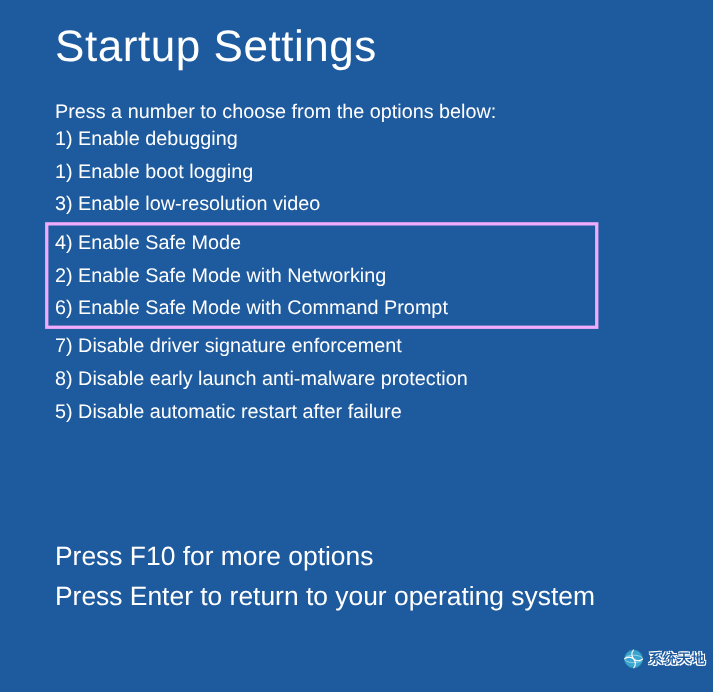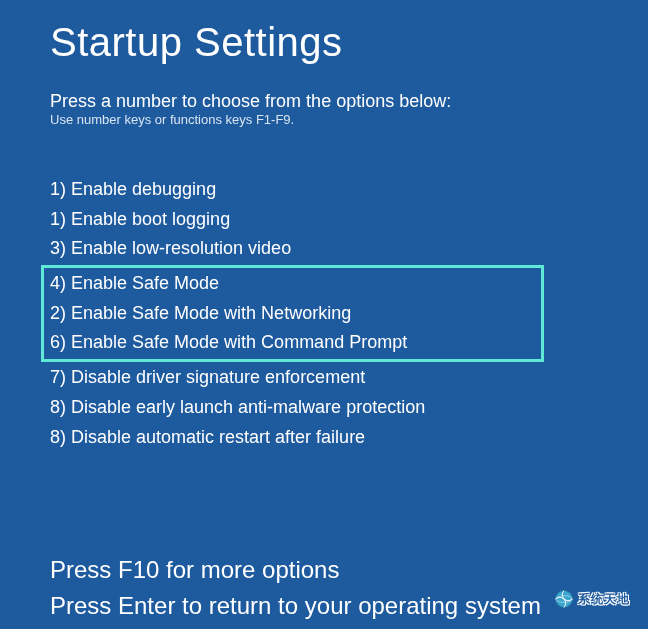--- a/index.html
+++ b/index.html
@@ -39,41 +39,41 @@
       list-style: none;
       margin-bottom: 4px;
     }
     .option-item {
       font-size: 18px;
       font-weight: 300;
       line-height: 1.65;
       padding: 0;
     }
     .highlight-group {
-      border: 3px solid #5eead4;
+      border: 3px solid #f0abfc;
       padding: 1px 134px 1px 6px;
       display: inline-block;
       margin-left: -9px;
       margin-top: 1px;
       margin-bottom: 1px;
     }
     .highlight-group .option-item {
       padding-left: 0;
     }
     .footer {
       margin-top: 100px;
     }
     .footer-line {
       font-size: 24px;
       font-weight: 300;
       line-height: 1.5;
     }
     .watermark {
       position: absolute;
-      right: 18px;
+      right: 6px;
       bottom: 20px;
       display: flex;
       align-items: center;
       gap: 4px;
     }
     .watermark-icon {
       width: 20px;
       height: 20px;
     }
     .watermark-text {
@@ -84,34 +84,33 @@
       letter-spacing: 1px;
       font-family: "Microsoft YaHei", SimHei, Arial, sans-serif;
     }
   </style>
 </head>
 <body>
 
 <div class="container">
   <h1 class="title">Startup Settings</h1>
   <p class="subtitle">Press a number to choose from the options below:</p>
-  <p class="hint">Use number keys or functions keys F1-F9.</p>
 
   <ul class="options">
     <li class="option-item"><span>1) Enable debugging</span></li>
     <li class="option-item"><span>1) Enable boot logging</span></li>
     <li class="option-item"><span>3) Enable low-resolution video</span></li>
     <div class="highlight-group">
       <li class="option-item"><span>4) Enable Safe Mode</span></li>
       <li class="option-item"><span>2) Enable Safe Mode with Networking</span></li>
       <li class="option-item"><span>6) Enable Safe Mode with Command Prompt</span></li>
     </div>
     <li class="option-item"><span>7) Disable driver signature enforcement</span></li>
     <li class="option-item"><span>8) Disable early launch anti-malware protection</span></li>
-    <li class="option-item"><span>8) Disable automatic restart after failure</span></li>
+    <li class="option-item"><span>5) Disable automatic restart after failure</span></li>
   </ul>
 
   <div class="footer">
     <p class="footer-line">Press F10 for more options</p>
     <p class="footer-line">Press Enter to return to your operating system</p>
   </div>
 </div>
 
 <div class="watermark">
   <span class="watermark-icon">

